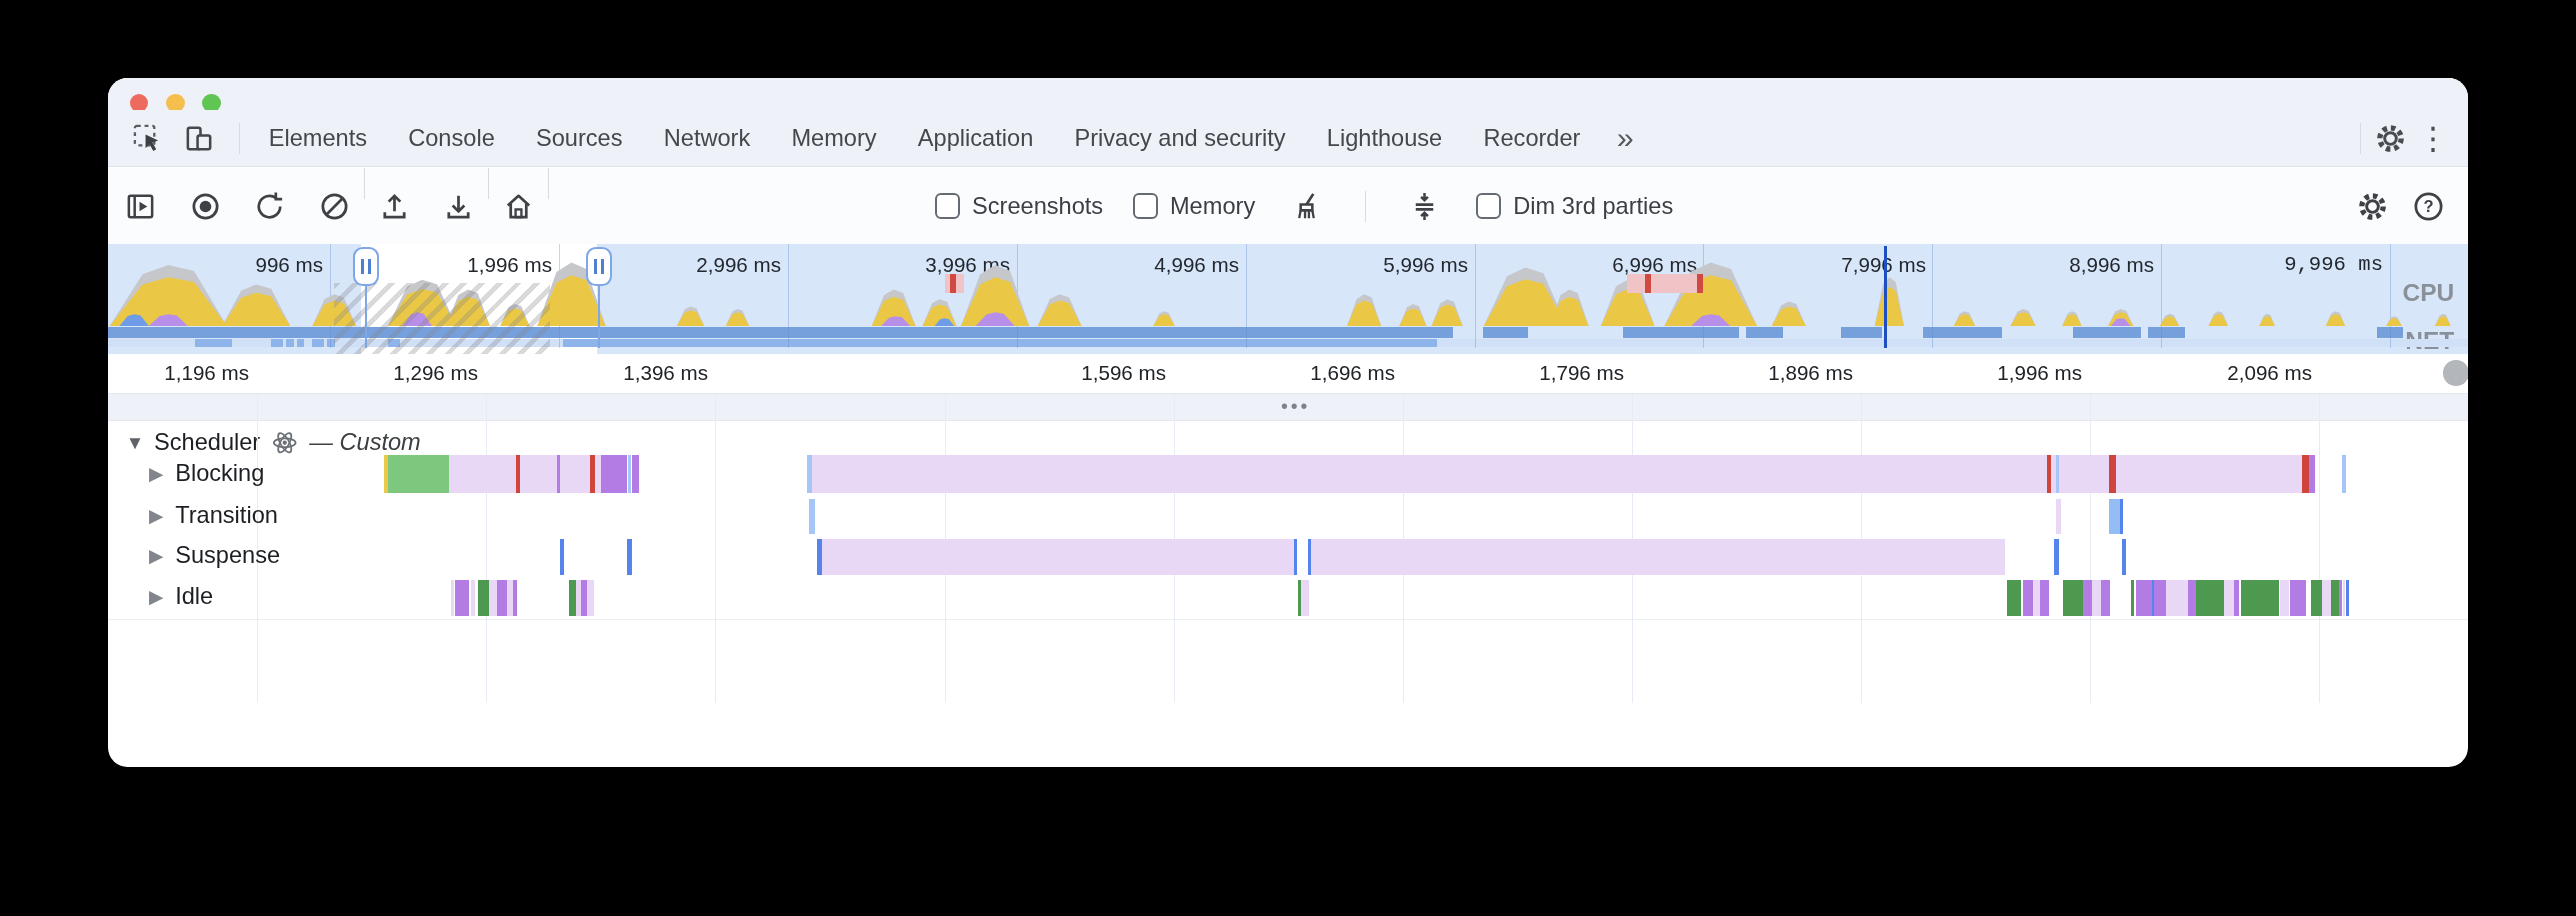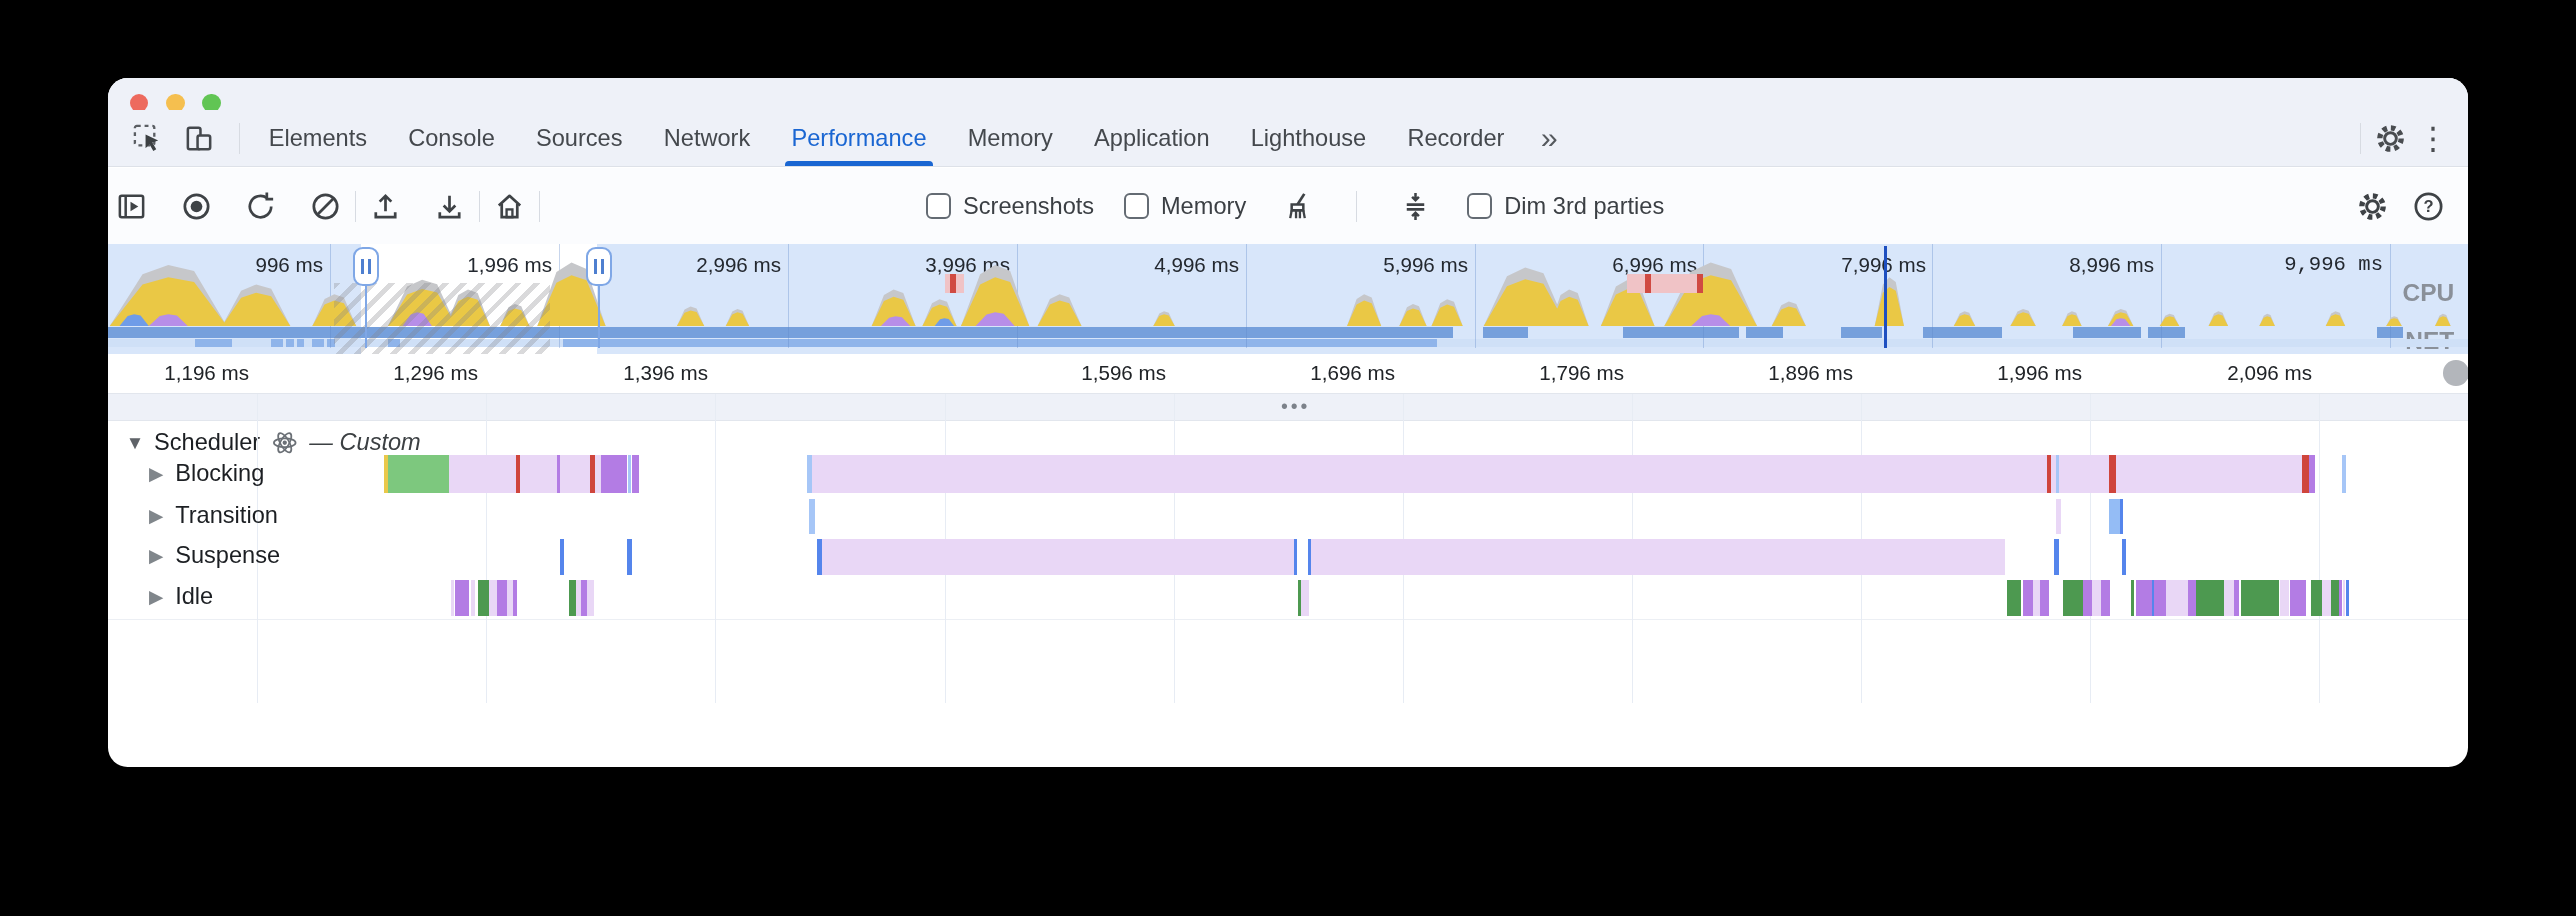--- a/index.html
+++ b/index.html
@@ -19,21 +19,21 @@
   .tabs{display:flex;height:100%;}
   .tab{position:relative;height:100%;display:flex;align-items:center;padding:0 20.6px;
     font-size:23.6px;color:#44484d;white-space:nowrap;cursor:default;}
   .tab.active{color:#1a66d2;}
   .tab.active::after{content:"";position:absolute;left:13.7px;right:13.7px;bottom:0;height:4.9px;
     border-radius:3.9px 3.9px 0 0;background:#1a66d2;}
   .morebtn{font-size:30px;color:#55595e;padding:0 15.7px;letter-spacing:-2.9px;}
   .tabbar-right{margin-left:auto;display:flex;align-items:center;padding-right:13.7px;}
   
   .toolbar{position:absolute;left:0;top:90px;width:100%;height:76px;background:#fbfcfe;
-    display:flex;align-items:center;padding-left:2px;}
+    display:flex;padding-left:11px;}
   .toolbar .grp{display:flex;align-items:center;gap:21.6px;}
   .chk{display:flex;align-items:center;gap:11.8px;font-size:23.6px;color:#3b3f44;white-space:nowrap;}
   .box{width:25.5px;height:25.5px;border:2px solid #646b73;border-radius:5.9px;background:#fff;}
   .kebab{font-size:31px;color:#494c50;padding:0 5.9px;}
   
   .overview{position:absolute;left:0;top:166px;width:100%;height:110px;background:#d8e6fa;overflow:hidden;}
   .ov-sel{position:absolute;top:0;height:110px;background:#fff;}
   .ov-div{position:absolute;top:0;width:1px;height:104px;background:rgba(95,135,200,.35);}
   .ov-lab{position:absolute;top:8.8px;font-size:20.6px;color:#23282f;transform:translateX(-100%);white-space:nowrap;}
   .ov-corner{position:absolute;right:13.7px;font-size:24.5px;font-weight:bold;color:#8a9099;}
@@ -94,23 +94,23 @@
           <rect x="15" y="14" width="13" height="14" rx="2" fill="#eef1f8" stroke="#44484d" stroke-width="2.6"></rect>
         </svg>
       </div>
     </div>
     <div class="vsep"></div>
     <div class="tabs" id="tabs">
         <div class="tab">Elements</div>
         <div class="tab">Console</div>
         <div class="tab">Sources</div>
         <div class="tab">Network</div>
-        <div class="tab active">Performance</div>
         <div class="tab">Memory</div>
         <div class="tab">Application</div>
+        <div class="tab">Privacy and security</div>
         <div class="tab">Lighthouse</div>
         <div class="tab">Recorder</div>
       </div>
     <div class="morebtn">››</div>
     <div class="tabbar-right">
       <div class="vsep"></div>
       <div class="iconbtn">
         <svg class="icon" width="35" height="35" viewBox="0 0 36 36">
           <circle cx="18" cy="18" r="11" fill="none" stroke="#494c50" stroke-width="5.5" stroke-dasharray="4.6 4.05"></circle>
           <circle cx="18" cy="18" r="6" fill="none" stroke="#494c50" stroke-width="3"></circle>

